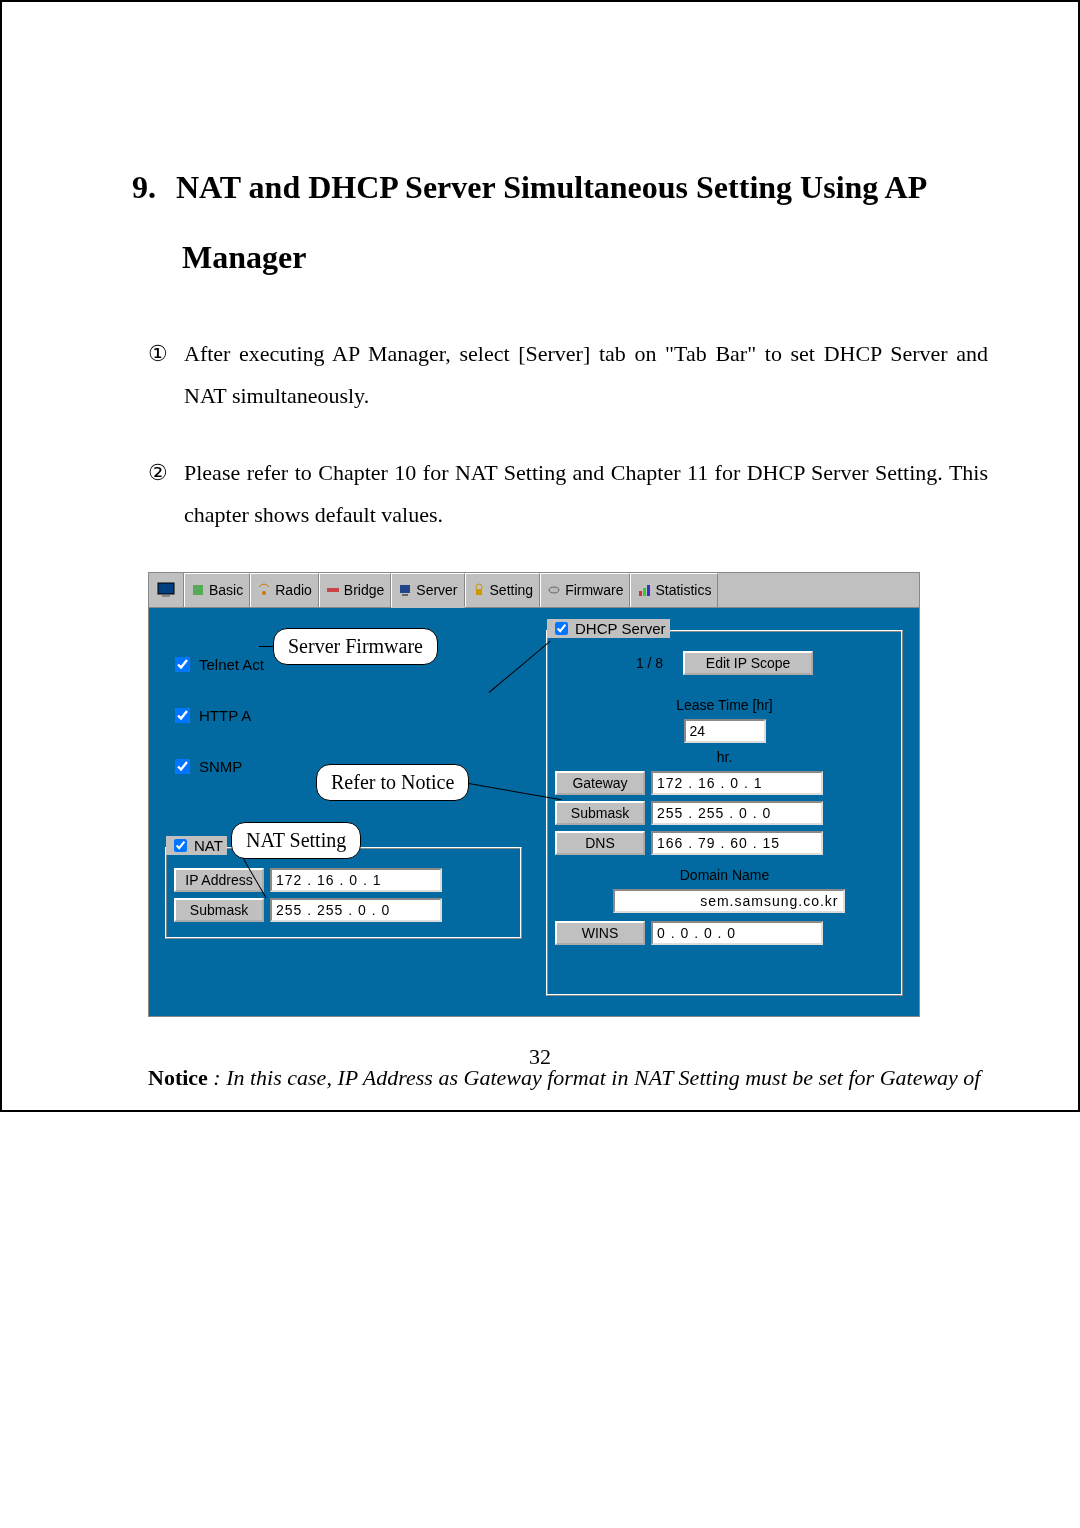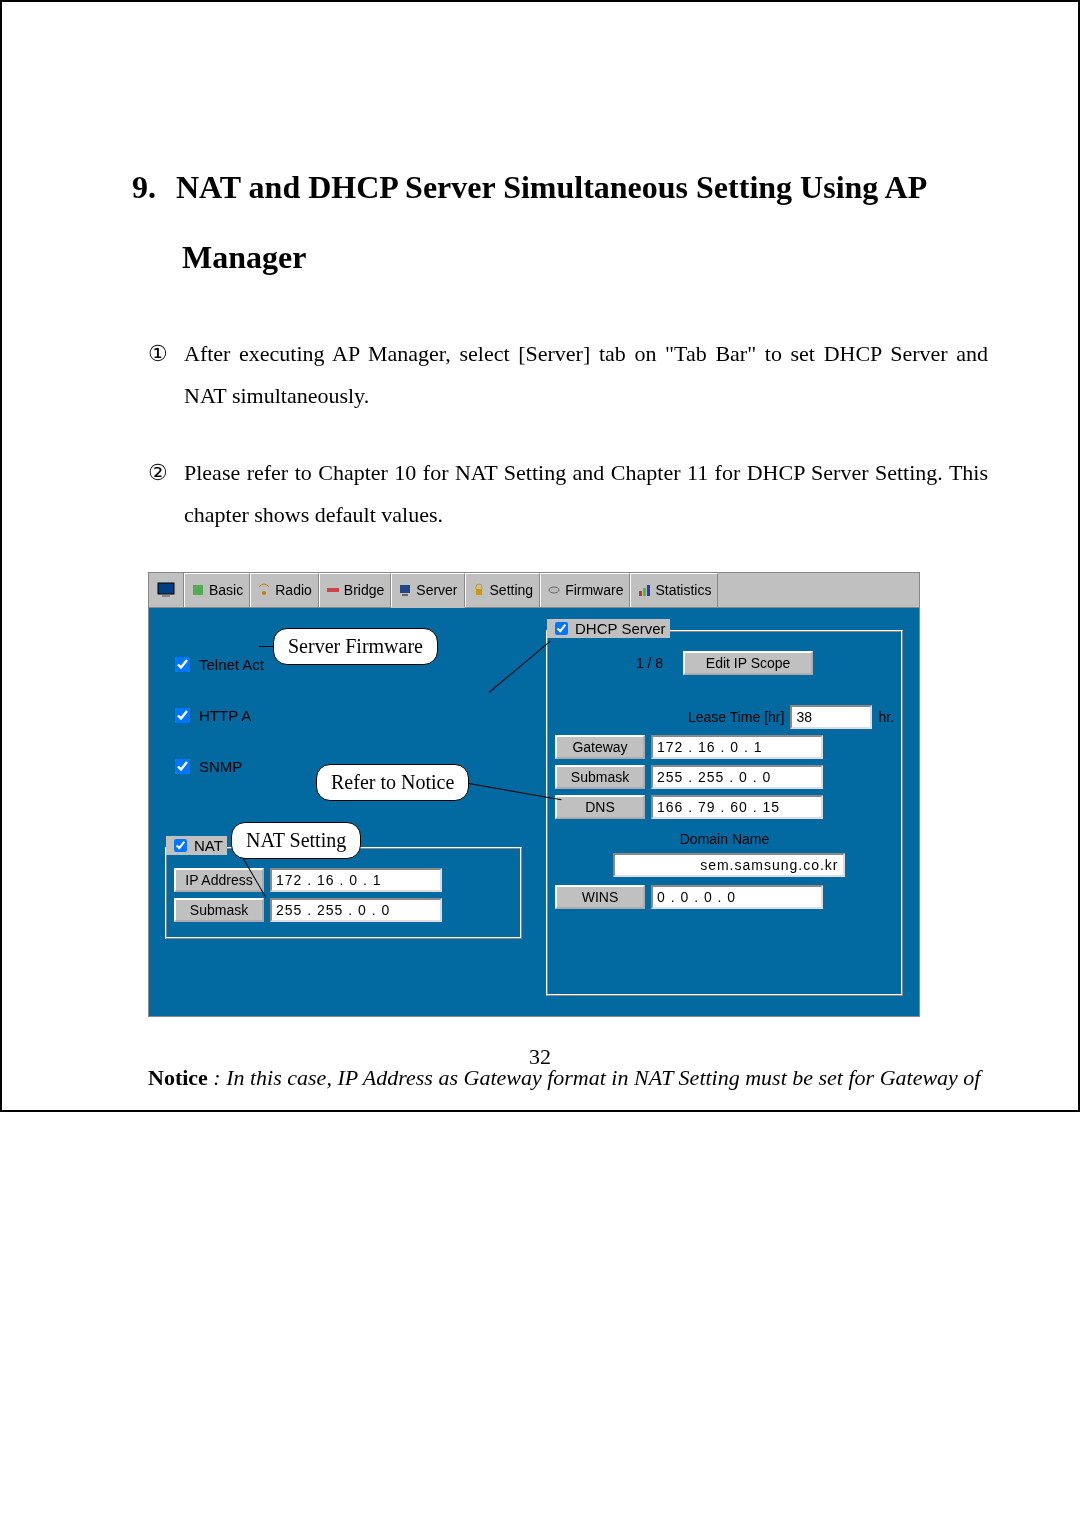--- a/index.html
+++ b/index.html
@@ -162,21 +162,20 @@
     border: 2px inset #ddd;
     padding: 2px 4px;
     font-size: 14px;
     letter-spacing: 1px;
     min-width: 160px;
     text-align: left;
     white-space: nowrap;
   }
   .label-plain {
     font-size: 14px;
-    text-align: right;
   }
   
   .callout {
     position: absolute;
     background: #fff;
     border: 1px solid #000;
     border-radius: 14px;
     padding: 6px 14px;
     font-family: "Times New Roman", Times, serif;
     font-size: 20px;
@@ -341,23 +340,23 @@
           <div class="legend">
             <input type="checkbox" checked="" style="">
             <span>DHCP Server</span>
           </div>
 
           <div class="row" style="justify-content:center; gap:20px;">
             <span class="label-plain">1 / 8</span>
             <div class="btn" style="min-width:110px;">Edit IP Scope</div>
           </div>
 
-          <div class="row" style="margin-top:30px;">
+          <div class="row" style="margin-top:22px;flex-direction:column;">
             <span class="label-plain" style="flex:1;">Lease Time [hr]</span>
-            <div class="txt-input" style="min-width:70px; text-align:left;">38</div>
+            <div class="txt-input" style="min-width:70px; text-align:left;">24</div>
             <span class="label-plain">hr.</span>
           </div>
 
           <div class="row">
             <div class="btn">Gateway</div>
             <div class="ip-input">172 . 16  .  0   .  1</div>
           </div>
 
           <div class="row">
             <div class="btn">Submask</div>

